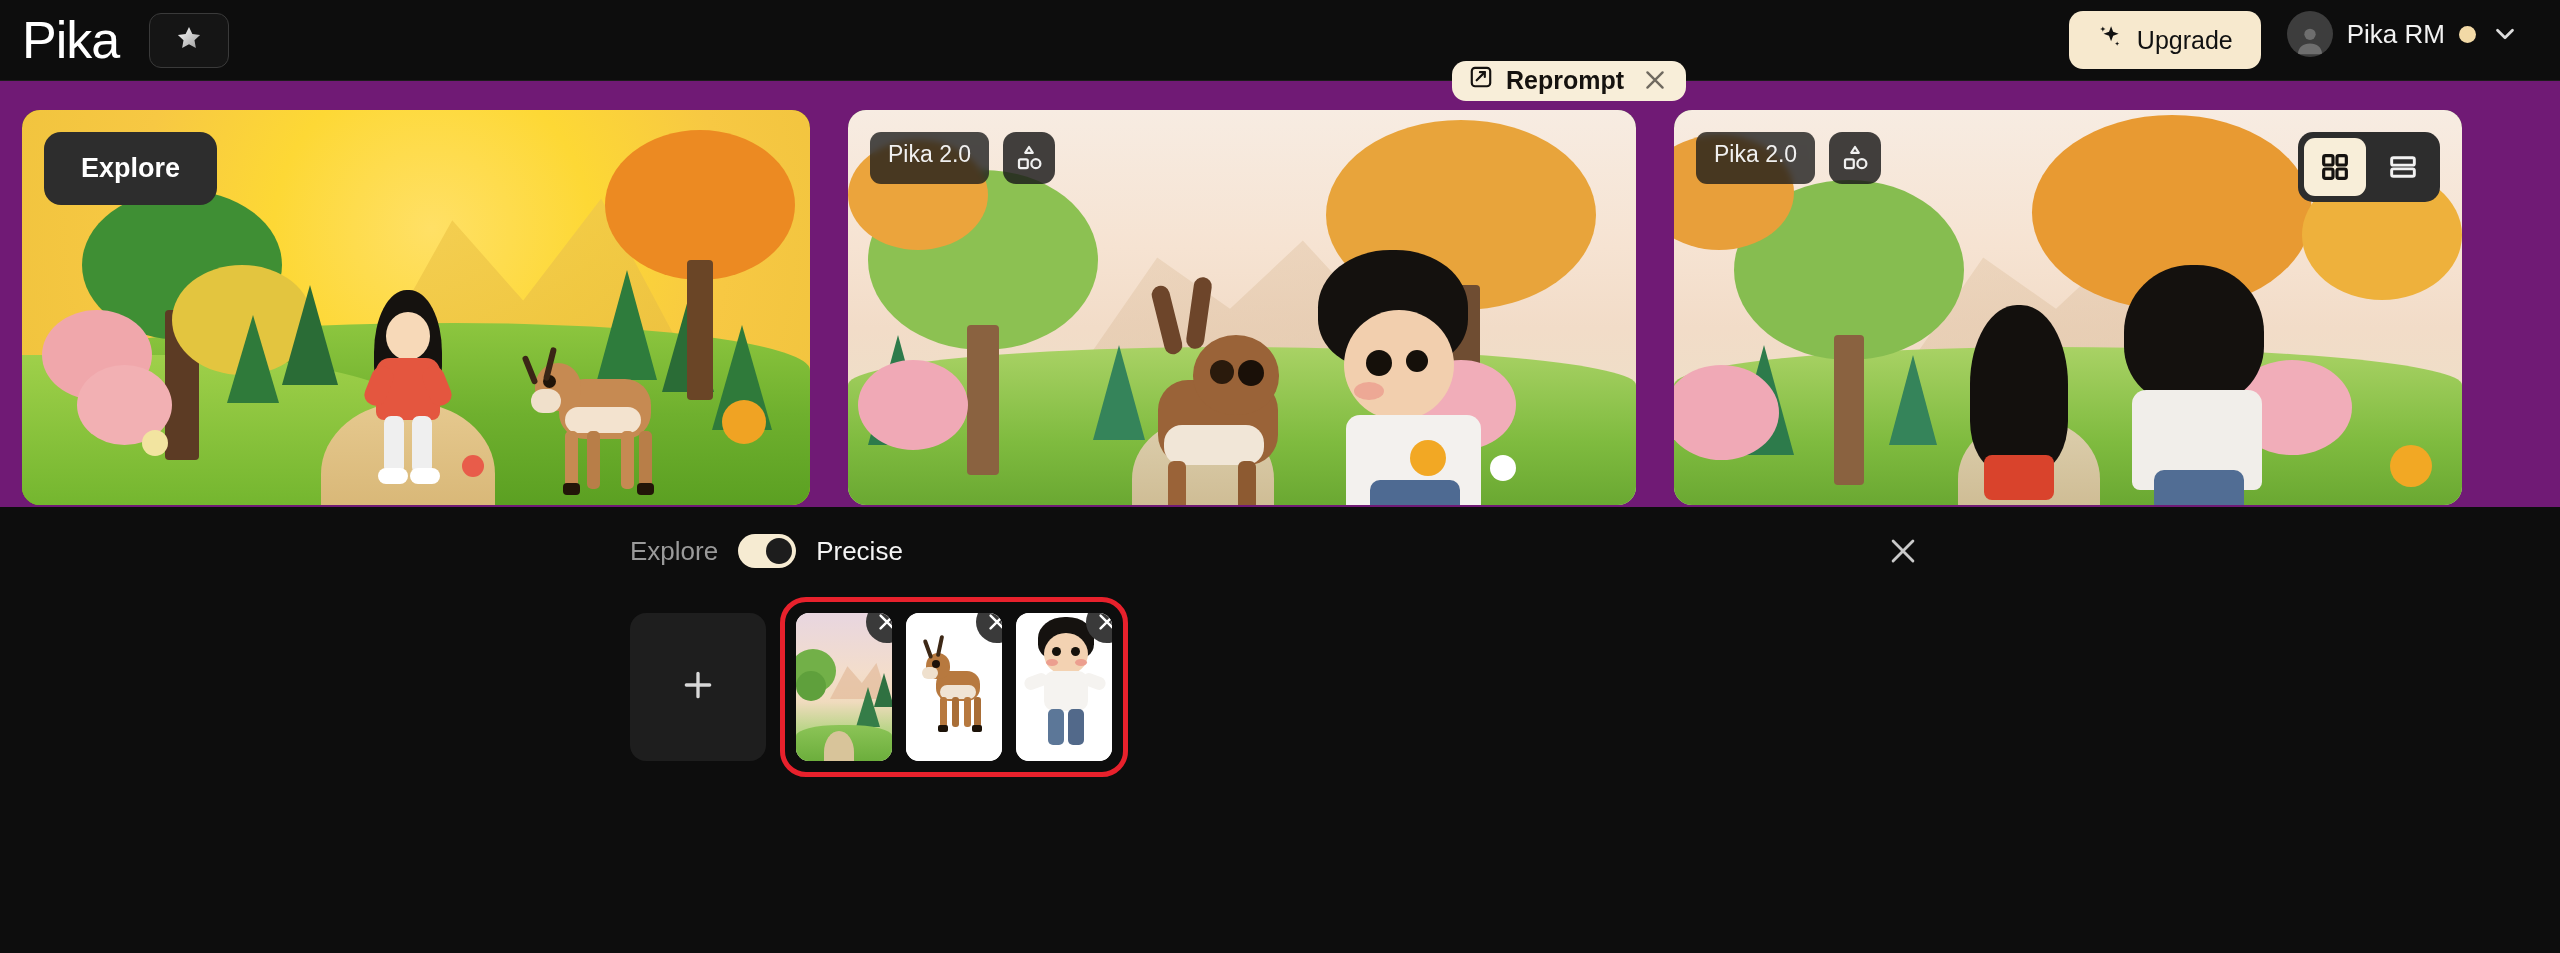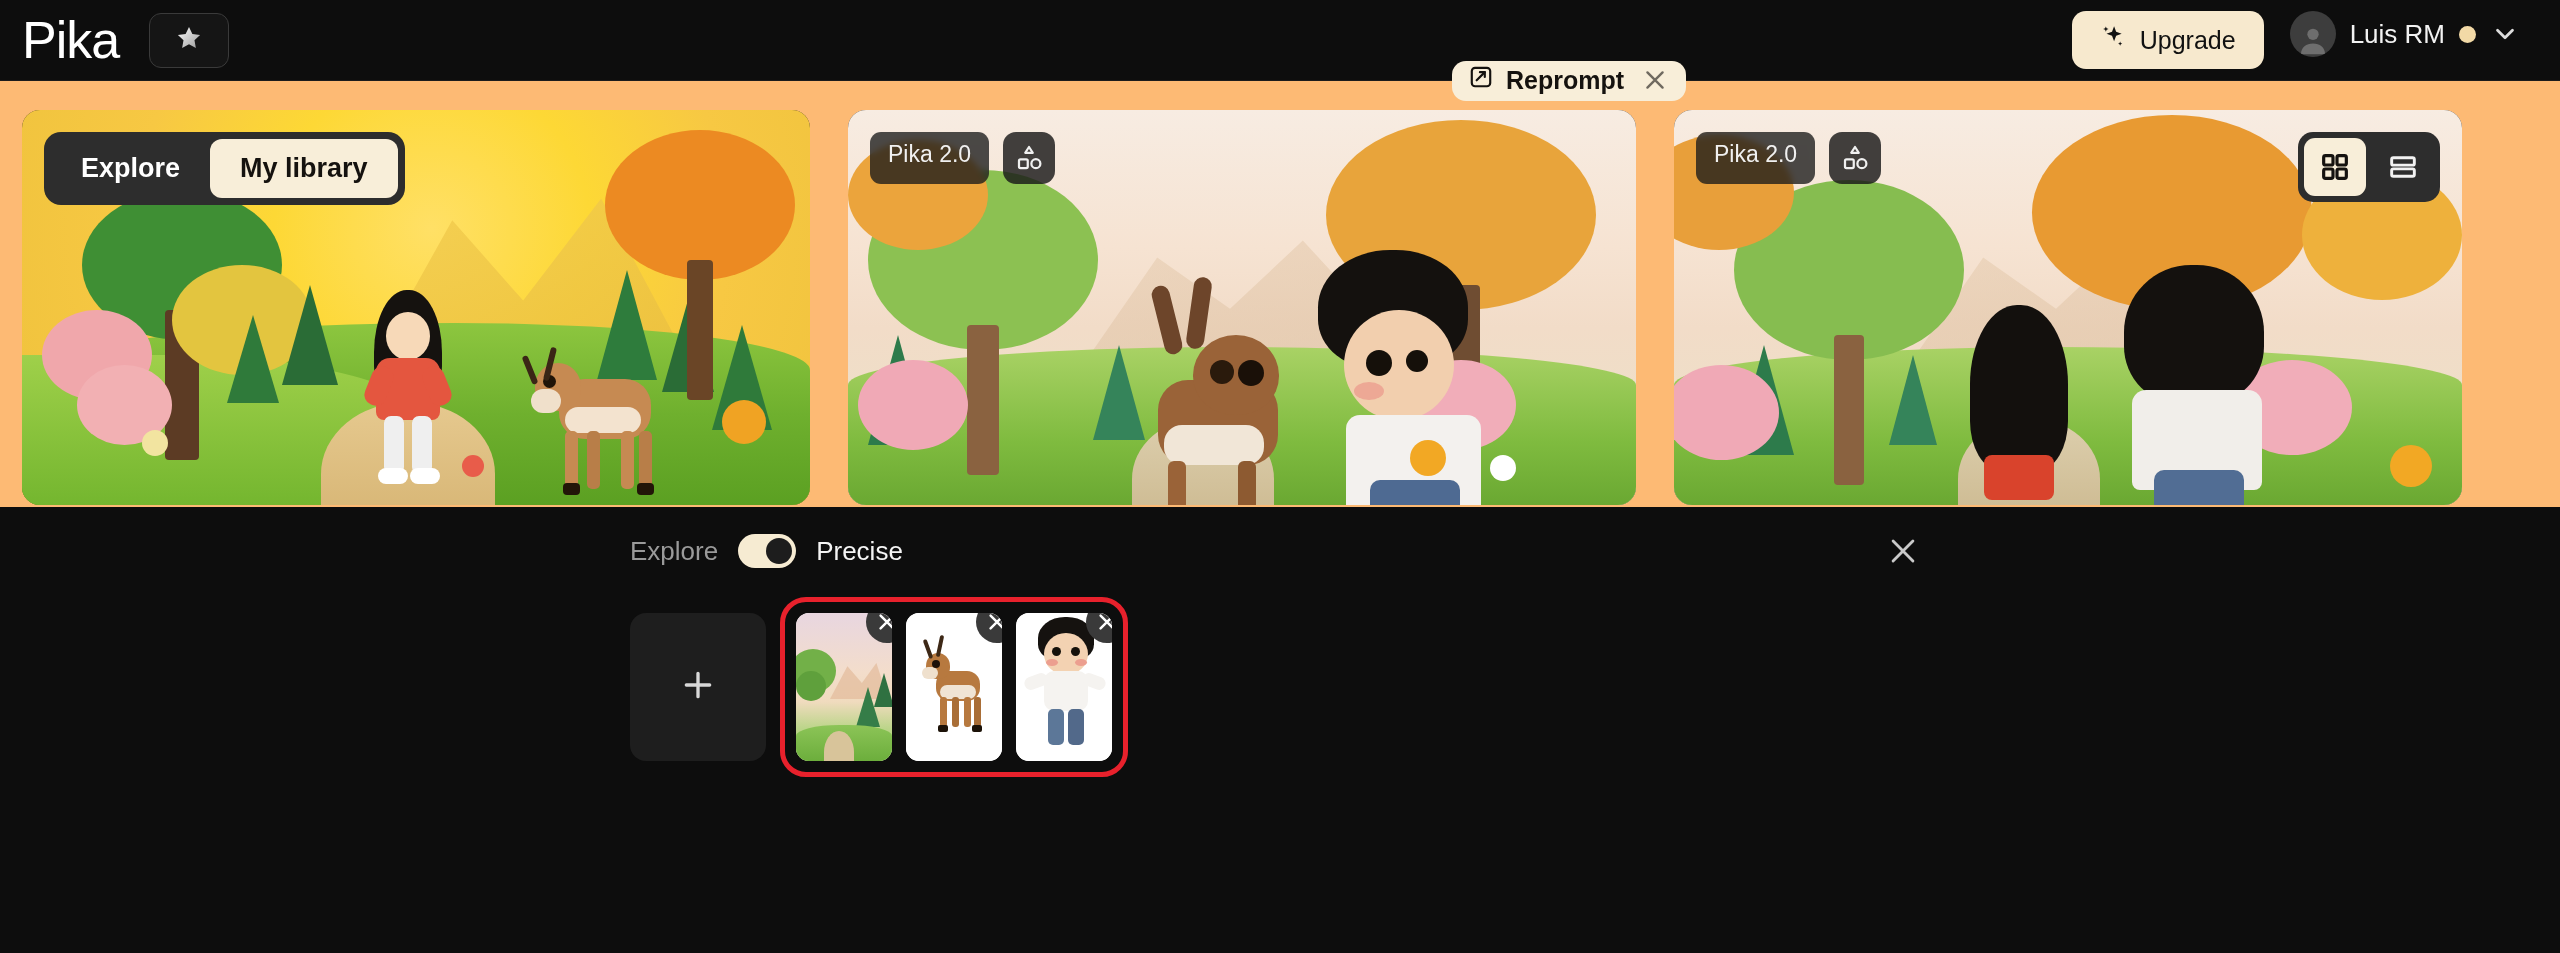--- a/index.html
+++ b/index.html
@@ -2,21 +2,21 @@
 <html><head>
 <meta charset="utf-8">
 <style>
   * { box-sizing: border-box; margin: 0; padding: 0; }
   html, body {
     width: 2560px; height: 953px;
     background: #0d0d0d;
     font-family: "Liberation Sans", sans-serif;
     overflow: hidden;
   }
-  .app { position: relative; width: 2560px; height: 953px; background: #fdba74; }
+  .app { position: relative; width: 2560px; height: 953px; background: #701a75; }
 
   
   .topbar {
     position: absolute; top: 0; left: 0; width: 2560px; height: 81px;
     background: #0d0d0d; display: flex; align-items: center;
     border-bottom: 1px solid #1c1c1c;
   }
   .brand {
     font-size: 52px; font-weight: 400; color: #fff; letter-spacing: -1px;
     margin-left: 22px; font-family: "Liberation Sans", sans-serif;
@@ -199,21 +199,21 @@
         <span>Upgrade</span>
       </div>
 
       <div class="user-chip">
         <span class="avatar">
           <svg viewBox="0 0 24 24" fill="#6e6e6e">
             <circle cx="12" cy="8" r="4"></circle>
               <path d="M3.5 22c0-4.7 3.8-7.5 8.5-7.5s8.5 2.8 8.5 7.5z"></path>
           </svg>
         </span>
-        <span class="user-name">Luis RM</span>
+        <span class="user-name">Pika RM</span>
         <span class="status-dot"></span>
         <span class="chev">
           <svg viewBox="0 0 24 24" fill="none" stroke="currentColor" stroke-width="2.2" stroke-linecap="round" stroke-linejoin="round">
               <polyline points="6 9 12 15 18 9"></polyline>
             </svg>
         </span>
       </div>
     </div>
   </div>
 
@@ -279,21 +279,20 @@
           <div style="position:absolute;left:46px;top:148px;width:17px;height:12px;background:#221608;border-radius:4px;"></div>
           <div style="position:absolute;left:120px;top:148px;width:17px;height:12px;background:#221608;border-radius:4px;"></div>
         </div>
 
         <div style="position:absolute;left:700px;top:290px;width:44px;height:44px;background:#f0a323;border-radius:50%;"></div>
         <div style="position:absolute;left:120px;top:320px;width:26px;height:26px;background:#f2e4a0;border-radius:50%;"></div>
         <div style="position:absolute;left:440px;top:345px;width:22px;height:22px;background:#e85c4a;border-radius:50%;"></div>
       </div>
       <div class="tabs-pill">
         <div class="tab">Explore</div>
-        <div class="tab active">My library</div>
       </div>
     </div>
 
     <div class="card">
       <div class="card-art">
         <div class="sky2"></div>
         <div class="mount2"></div>
         <div class="hill2"></div>
         <div class="path2"></div>
         <div class="tree" style="left:20px;top:60px;width:230px;height:230px;">

